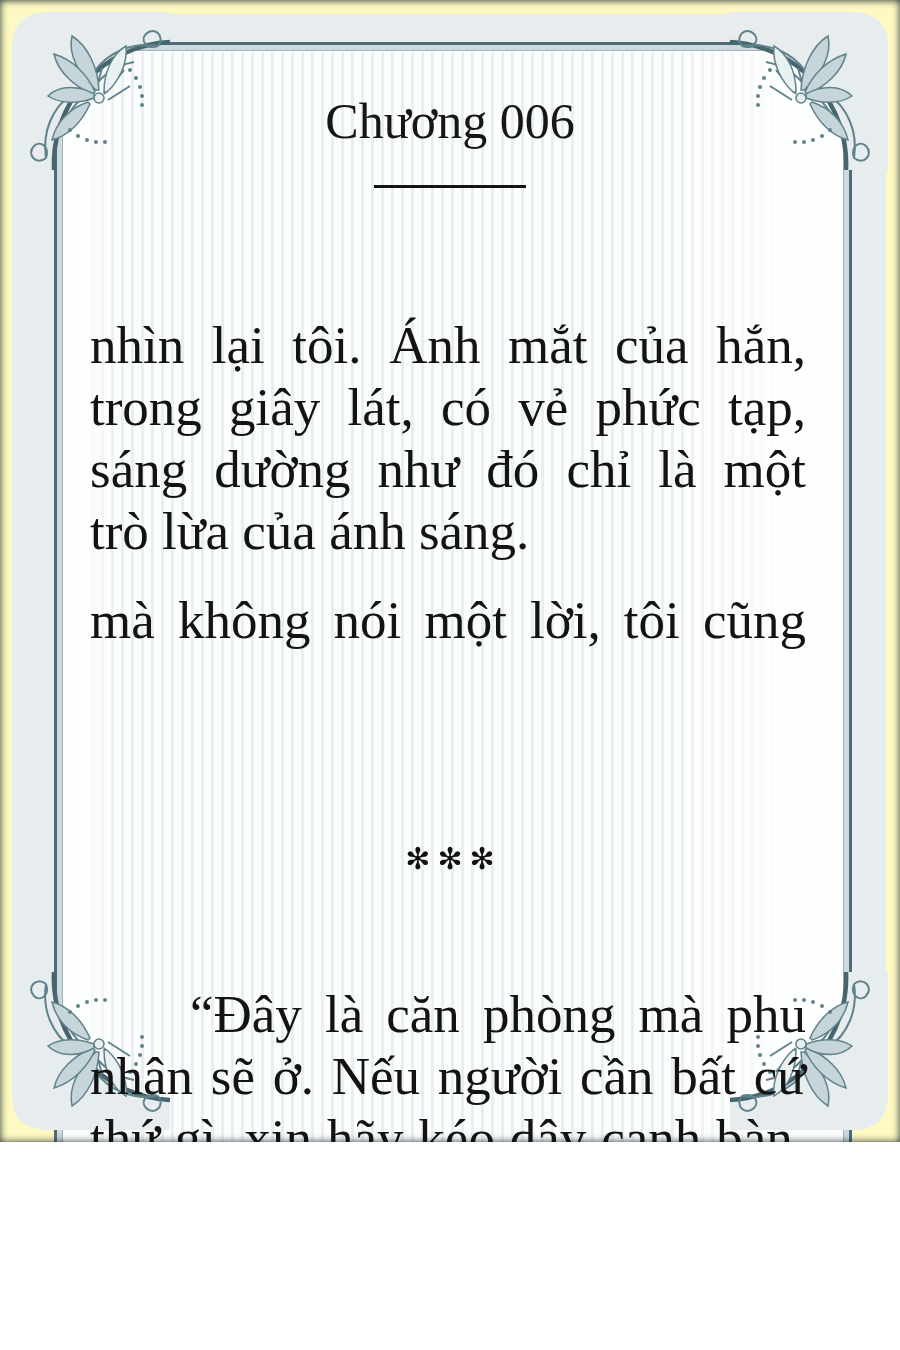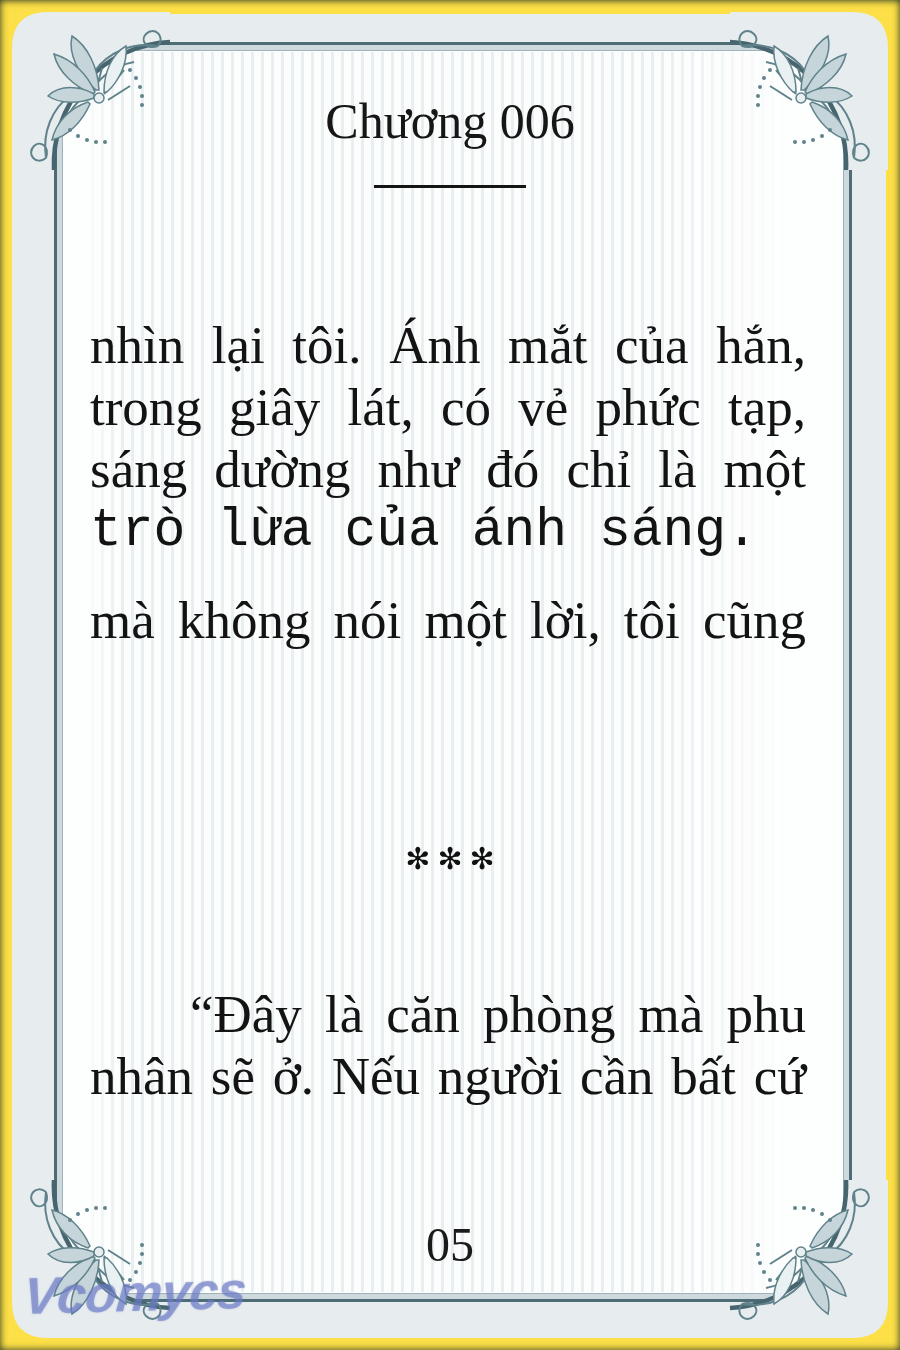--- a/index.html
+++ b/index.html
@@ -1,19 +1,19 @@
 <!DOCTYPE html>
 <html lang="vi"><head>
 <meta charset="utf-8">
 <style>
   html,body{margin:0;padding:0;}
   .page{
     position:relative;
-    width:900px;height:1350px;
-    background:#fde047;
+    width:900px;height:1142px;
+    background:#fef9c3;
     overflow:hidden;
     font-family:"Liberation Serif","DejaVu Serif",serif;
   }
   .page::after{ 
     content:"";position:absolute;inset:0;pointer-events:none;
     box-shadow:inset 0 5px 6px -3px rgba(10,30,36,.55), inset 0 -5px 6px -3px rgba(10,30,36,.45),
                inset 5px 0 6px -3px rgba(10,30,36,.45), inset -5px 0 6px -3px rgba(10,30,36,.45);
   }
   
   .frame{
@@ -50,21 +50,21 @@
   }
   .text-column{
     position:absolute;left:90px;top:0;width:716px;height:1350px;
     font-size:53px;line-height:62px;color:#131313;
   }
   .para{position:absolute;left:0;right:0;}
   .para.p1{top:282px;margin-top:32px;}
   .para.p2{top:589px;}
   .para.p3{top:983px;}
   .tline{text-align:justify;text-align-last:justify;white-space:normal;}
-  .tline.last{text-align-last:left;font-family:Liberation Mono, monospace;}
+  .tline.last{text-align-last:left;}
   .separator{
     position:absolute;left:54px;top:839px;width:792px;
     font-family:"DejaVu Sans",sans-serif;
     font-size:30px;line-height:40px;letter-spacing:7px;text-indent:7px;
     text-align:center;color:#111;
   }
   .page-number{
     position:absolute;left:54px;top:1217px;width:792px;
     font-size:48px;line-height:56px;text-align:center;color:#1a1a1a;
   }
@@ -162,20 +162,21 @@
         <div class="tline">trong giây lát, có vẻ phức tạp,</div>
         <div class="tline">sáng dường như đó chỉ là một</div>
         <div class="tline last">trò lừa của ánh sáng.</div>
       </div>
       <div class="para p2">
         <div class="tline">mà không nói một lời, tôi cũng</div>
       </div>
       <div class="para p3">
         <div class="tline" style="padding-left: 100px;">“Đây là căn phòng mà phu</div>
         <div class="tline">nhân sẽ ở. Nếu người cần bất cứ</div>
+        <div class="tline">thứ gì, xin hãy kéo dây cạnh bàn.</div>
       </div>
     </div>
 
   <div class="separator">✻✻✻</div>
 
   <div class="page-number">05</div>
 
   <div class="watermark">Vcomycs</div>
 
 </div>

